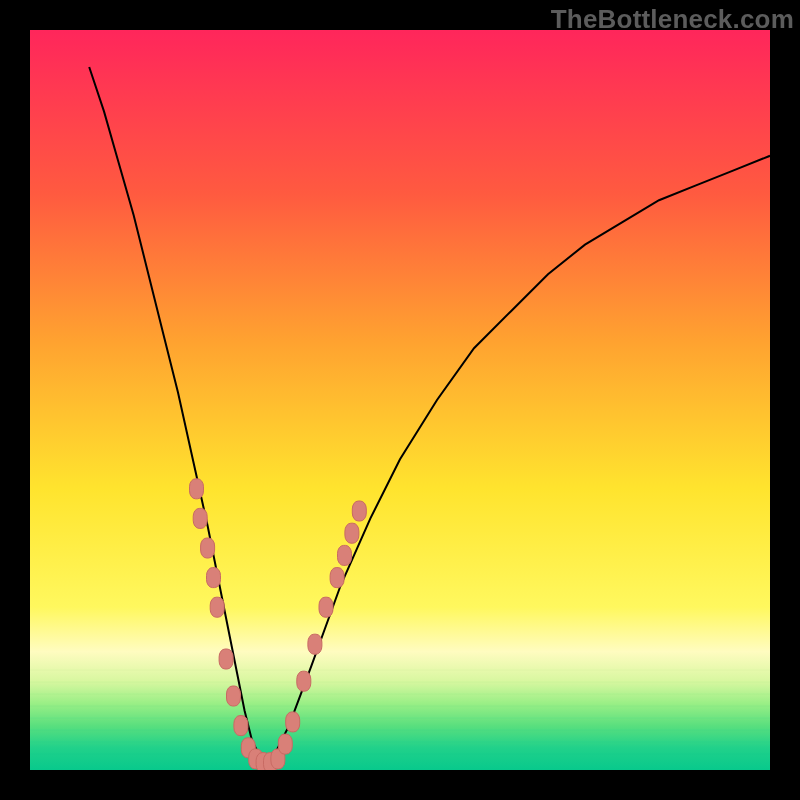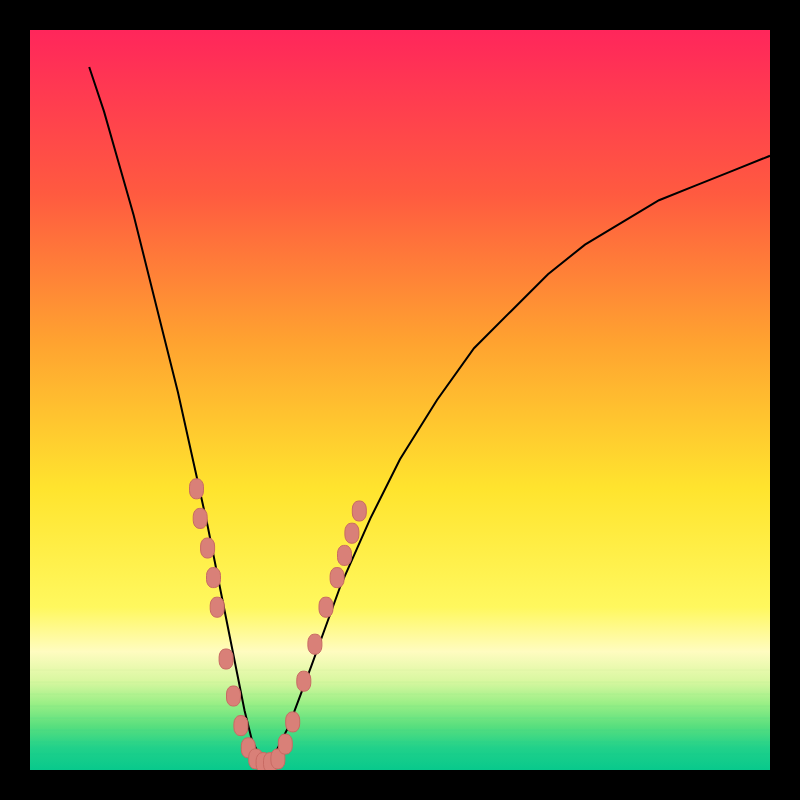--- a/index.html
+++ b/index.html
@@ -47,20 +47,21 @@
     fill: none;
     stroke: #000;
     stroke-width: 2;
   }
 </style>
 </head>
 <body>
 
 <div class="frame">
 
+  <div class="watermark">TheBottleneck.com</div>
 
   <div class="plot">
     <svg viewBox="0 0 740 740">
       <defs>
         <linearGradient id="bg-grad" x1="0" y1="0" x2="0" y2="1">
           <stop id="g0" offset="0%" stop-color="#ff265b"></stop>
           <stop id="g1" offset="22%" stop-color="#ff5a40"></stop>
           <stop id="g2" offset="42%" stop-color="#ffa230"></stop>
           <stop id="g3" offset="62%" stop-color="#ffe42e"></stop>
           <stop id="g4" offset="78%" stop-color="#fff85e"></stop>

